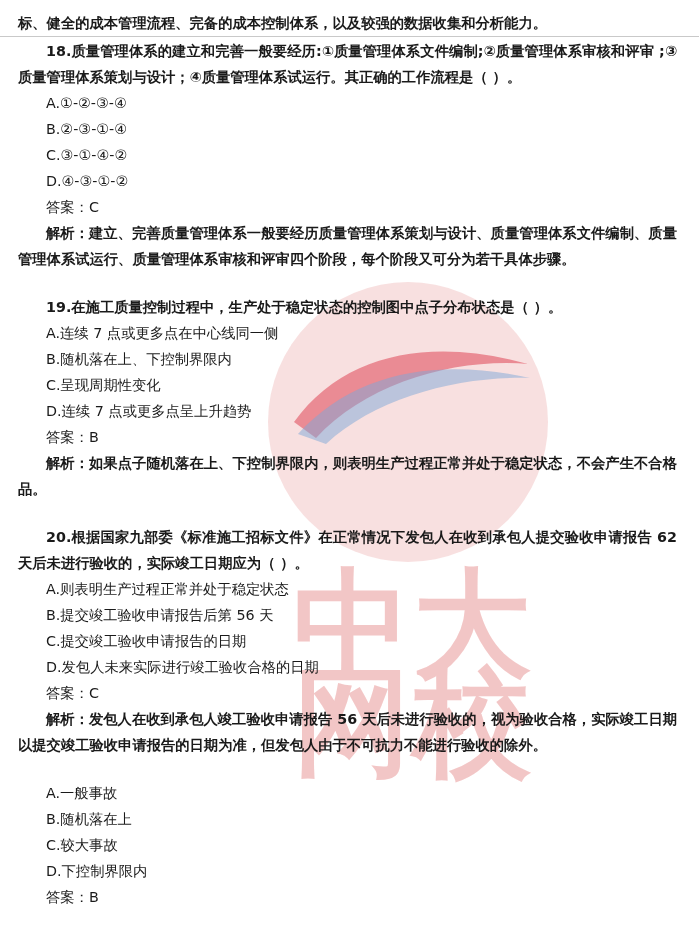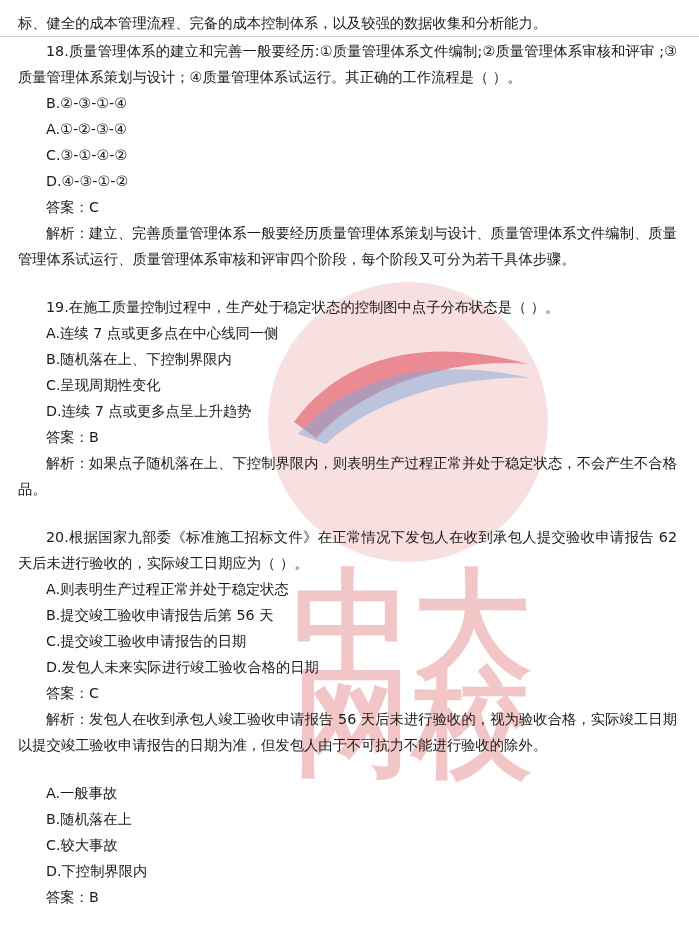--- a/index.html
+++ b/index.html
@@ -62,20 +62,21 @@
     z-index: 2;
     padding: 10px 22px 0 18px;
     color: #1a1a1a;
     font-size: 14.3px;
     line-height: 26px;
     font-family: "DejaVu Sans", "Liberation Sans", sans-serif;
   }
   .para {
     margin: 0;
     text-align: justify;
+    font-weight: bold;
   }
   .indent {
     text-indent: 28px;
   }
   .opt {
     margin: 0;
     text-indent: 28px;
   }
   .gap {
     height: 22px;
@@ -107,22 +108,22 @@
     <div class="wm-text">中大网校</div>
   </div>
 
   <div class="rule"></div>
 
   <div class="content">
 
     <p class="para topline">标、健全的成本管理流程、完备的成本控制体系，以及较强的数据收集和分析能力。</p>
 
     <p class="para indent">18.质量管理体系的建立和完善一般要经历:①质量管理体系文件编制;②质量管理体系审核和评审 ;③质量管理体系策划与设计；④质量管理体系试运行。其正确的工作流程是（      ）。</p>
+    <p class="opt">A.①-②-③-④</p>
     <p class="opt">B.②-③-①-④</p>
-    <p class="opt">A.①-②-③-④</p>
     <p class="opt">C.③-①-④-②</p>
     <p class="opt">D.④-③-①-②</p>
     <p class="opt">答案：C</p>
     <p class="para indent">解析：建立、完善质量管理体系一般要经历质量管理体系策划与设计、质量管理体系文件编制、质量管理体系试运行、质量管理体系审核和评审四个阶段，每个阶段又可分为若干具体步骤。</p>
 
     <div class="gap"></div>
 
     <p class="para indent">19.在施工质量控制过程中，生产处于稳定状态的控制图中点子分布状态是（      ）。</p>
     <p class="opt">A.连续 7 点或更多点在中心线同一侧</p>
     <p class="opt">B.随机落在上、下控制界限内</p>

